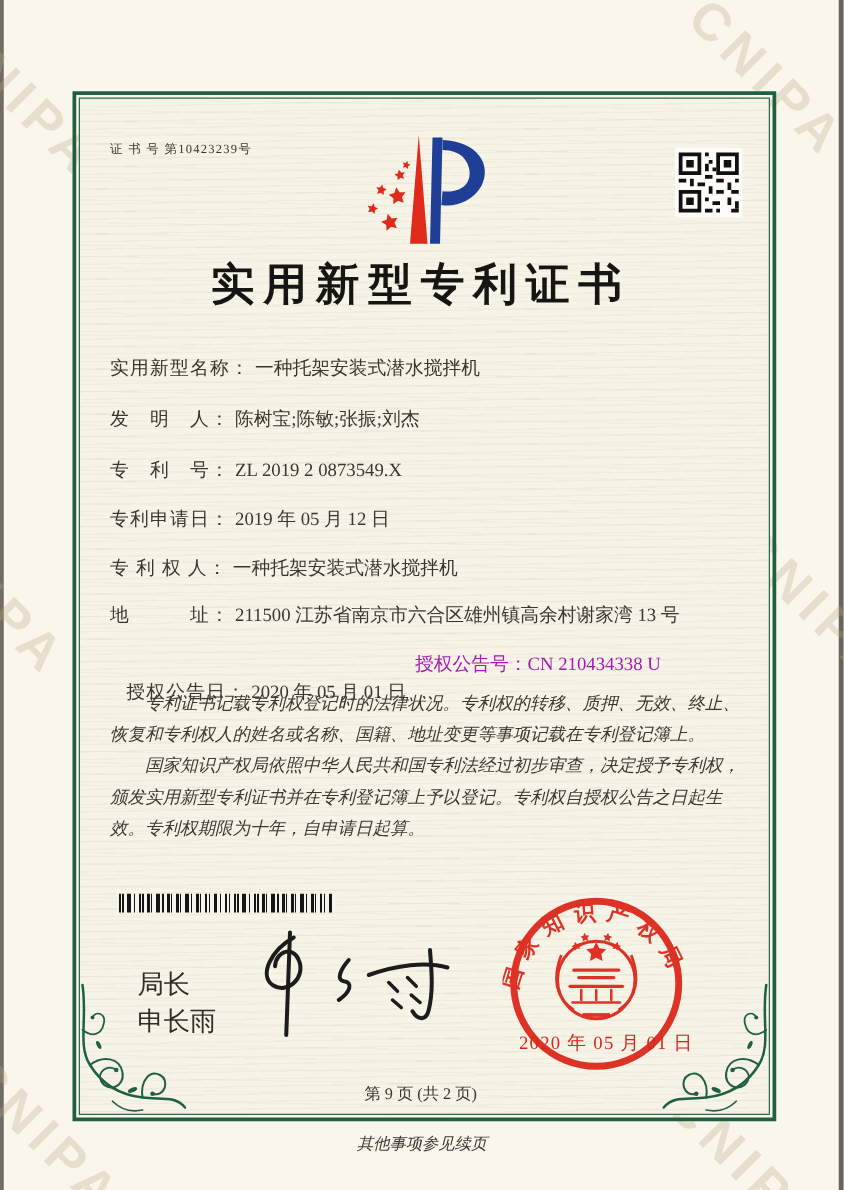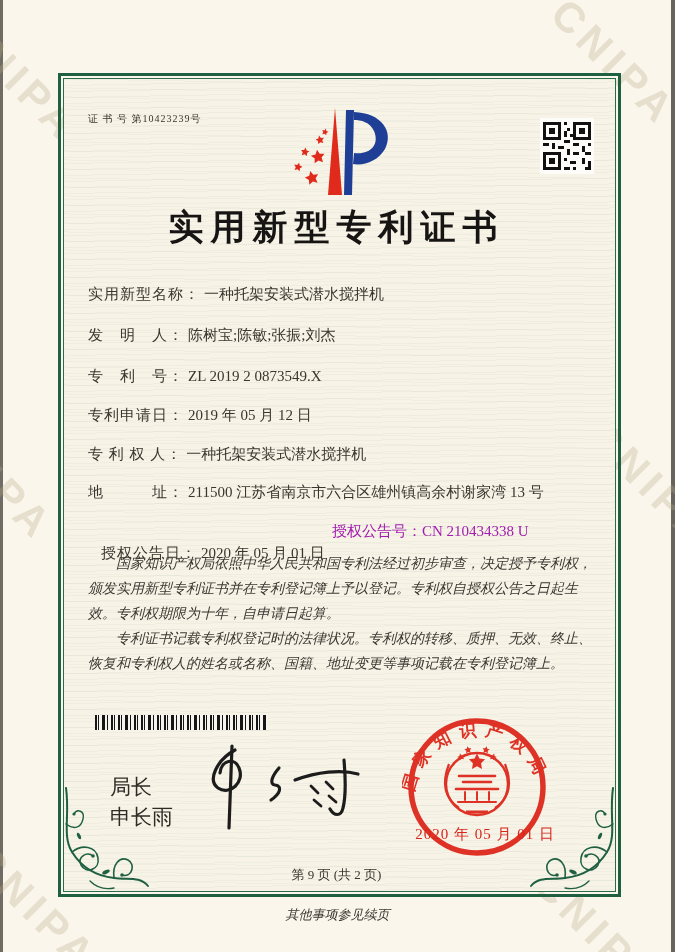--- a/index.html
+++ b/index.html
@@ -190,22 +190,22 @@
   <span class="lb">地　　　址：</span><span class="val">211500 江苏省南京市六合区雄州镇高余村谢家湾 13 号</span>
 </div>
 <div class="abs frow" style="top:544px;margin-left:13px;">
   <span class="lb">授权公告日：</span><span class="val">2020 年 05 月 01 日</span>
 </div>
 <div class="abs frow2" style="top:522px;">
   <span class="lb">授权公告号：</span><span class="val">CN 210434338 U</span>
 </div>
 
 <div class="abs bodytext">
+  <p>专利证书记载专利权登记时的法律状况。专利权的转移、质押、无效、终止、恢复和专利权人的姓名或名称、国籍、地址变更等事项记载在专利登记簿上。</p>
   <p>国家知识产权局依照中华人民共和国专利法经过初步审查，决定授予专利权，颁发实用新型专利证书并在专利登记簿上予以登记。专利权自授权公告之日起生效。专利权期限为十年，自申请日起算。</p>
-  <p>专利证书记载专利权登记时的法律状况。专利权的转移、质押、无效、终止、恢复和专利权人的姓名或名称、国籍、地址变更等事项记载在专利登记簿上。</p>
 </div>
 
 <div class="abs barcode"></div>
 
 <div class="abs signer">
   <div>局长</div>
   <div>申长雨</div>
 </div>
 
 <svg class="abs signature" width="170" height="92" viewBox="0 0 170 92">

